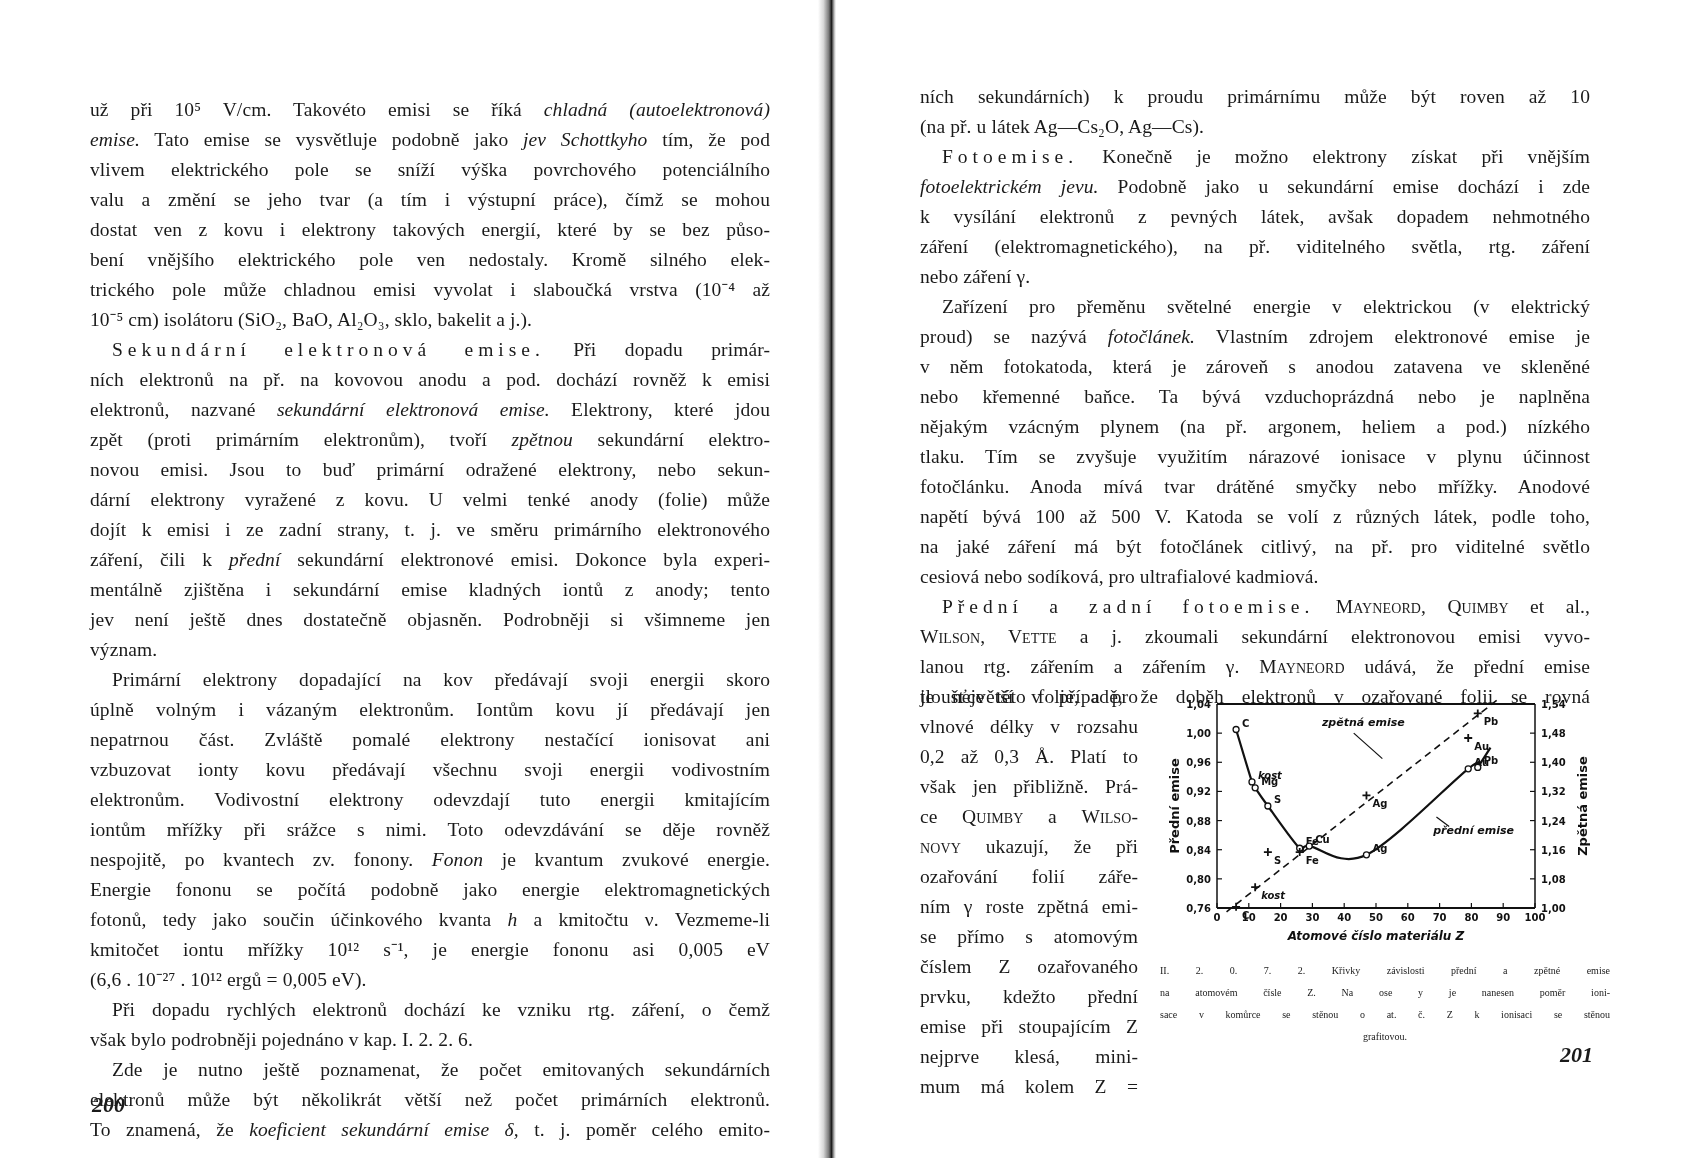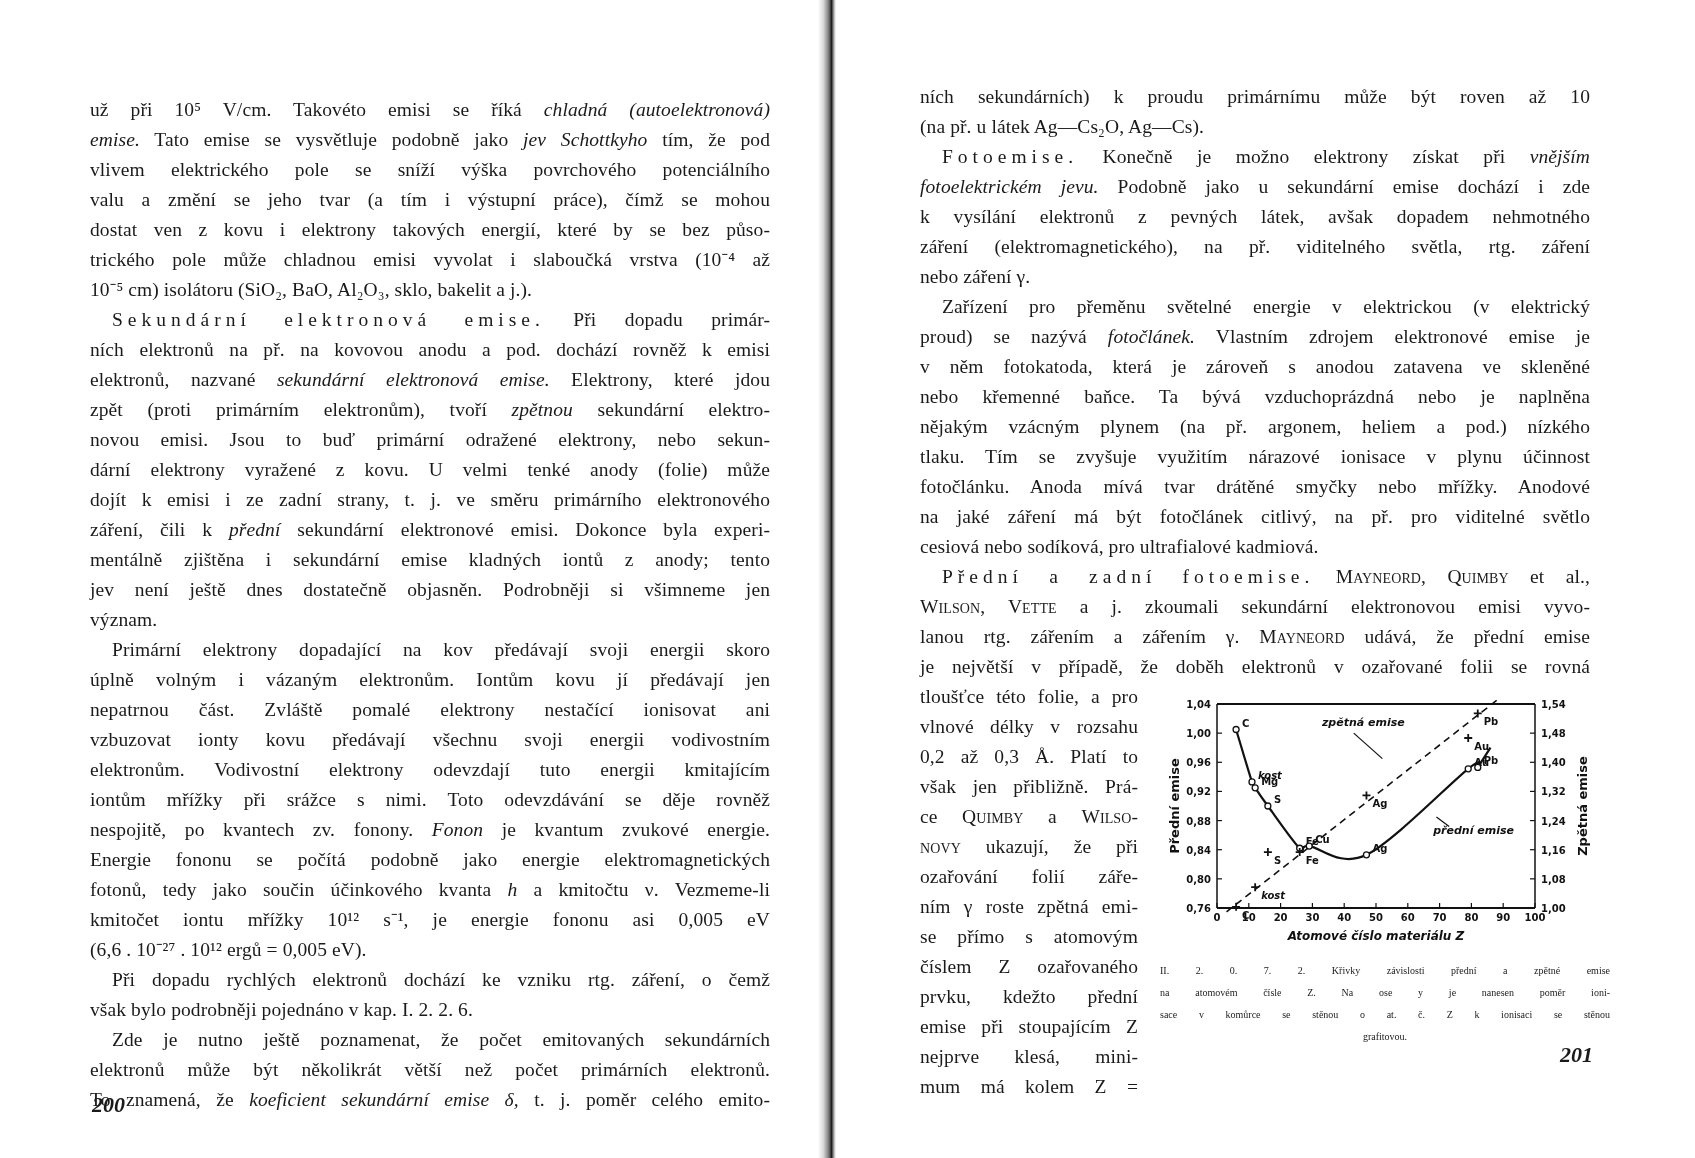--- a/index.html
+++ b/index.html
@@ -36,20 +36,21 @@
 <div id="left-page" class="page"></div>
 <div id="right-page" class="page"></div>
 <div id="spine"></div>
 
 <div id="left-col" class="col">
     <span class="line"><span>už při 10⁵ V/cm. Takovéto emisi se říká </span><span style="font-style: italic;">chladná (autoelektronová)</span></span>
     <span class="line"><span style="font-style: italic;">emise.</span><span> Tato emise se vysvětluje podobně jako </span><span style="font-style: italic;">jev Schottkyho</span><span> tím, že pod</span></span>
     <span class="line"><span>vlivem elektrického pole se sníží výška povrchového potenciálního</span></span>
     <span class="line"><span>valu a změní se jeho tvar (a tím i výstupní práce), čímž se mohou</span></span>
     <span class="line"><span>dostat ven z kovu i elektrony takových energií, které by se bez půso-</span></span>
+    <span class="line"><span>bení vnějšího elektrického pole ven nedostaly. Kromě silného elek-</span></span>
     <span class="line"><span>trického pole může chladnou emisi vyvolat i slaboučká vrstva (10⁻⁴ až</span></span>
     <span class="line last"><span>10⁻⁵ cm) isolátoru (SiO₂, BaO, Al₂O₃, sklo, bakelit a j.).</span></span>
     <span class="line ind"><span class="sp">Sekundární elektronová emise.</span><span> Při dopadu primár-</span></span>
     <span class="line"><span>ních elektronů na př. na kovovou anodu a pod. dochází rovněž k emisi</span></span>
     <span class="line"><span>elektronů, nazvané </span><span style="font-style: italic;">sekundární elektronová emise.</span><span> Elektrony, které jdou</span></span>
     <span class="line"><span>zpět (proti primárním elektronům), tvoří </span><span style="font-style: italic;">zpětnou</span><span> sekundární elektro-</span></span>
     <span class="line"><span>novou emisi. Jsou to buď primární odražené elektrony, nebo sekun-</span></span>
     <span class="line"><span>dární elektrony vyražené z kovu. U velmi tenké anody (folie) může</span></span>
     <span class="line"><span>dojít k emisi i ze zadní strany, t. j. ve směru primárního elektronového</span></span>
     <span class="line"><span>záření, čili k </span><span style="font-style: italic;">přední</span><span> sekundární elektronové emisi. Dokonce byla experi-</span></span>
@@ -69,32 +70,33 @@
     <span class="line last"><span>(6,6 . 10⁻²⁷ . 10¹² ergů = 0,005 eV).</span></span>
     <span class="line ind"><span>Při dopadu rychlých elektronů dochází ke vzniku rtg. záření, o čemž</span></span>
     <span class="line last"><span>však bylo podrobněji pojednáno v kap. I. 2. 2. 6.</span></span>
     <span class="line ind"><span>Zde je nutno ještě poznamenat, že počet emitovaných sekundárních</span></span>
     <span class="line"><span>elektronů může být několikrát větší než počet primárních elektronů.</span></span>
     <span class="line"><span>To znamená, že </span><span style="font-style: italic;">koeficient sekundární emise δ,</span><span> t. j. poměr celého emito-</span></span>
   </div>
 <div id="right-col-top" class="col">
     <span class="line"><span>ních sekundárních) k proudu primárnímu může být roven až 10</span></span>
     <span class="line last"><span>(na př. u látek Ag—Cs₂O, Ag—Cs).</span></span>
-    <span class="line ind"><span class="sp">Fotoemise.</span><span> Konečně je možno elektrony získat při </span><span style="font-style: italic; margin-top: 28px;">vnějším</span></span>
+    <span class="line ind"><span class="sp">Fotoemise.</span><span> Konečně je možno elektrony získat při </span><span style=" margin-top: 28px;">vnějším</span></span>
     <span class="line"><span style="font-style: italic;">fotoelektrickém jevu.</span><span> Podobně jako u sekundární emise dochází i zde</span></span>
     <span class="line"><span>k vysílání elektronů z pevných látek, avšak dopadem nehmotného</span></span>
     <span class="line"><span>záření (elektromagnetického), na př. viditelného světla, rtg. záření</span></span>
     <span class="line last"><span>nebo záření γ.</span></span>
     <span class="line ind"><span>Zařízení pro přeměnu světelné energie v elektrickou (v elektrický</span></span>
     <span class="line"><span>proud) se nazývá </span><span style="font-style: italic;">fotočlánek.</span><span> Vlastním zdrojem elektronové emise je</span></span>
     <span class="line"><span>v něm fotokatoda, která je zároveň s anodou zatavena ve skleněné</span></span>
     <span class="line"><span>nebo křemenné baňce. Ta bývá vzduchoprázdná nebo je naplněna</span></span>
     <span class="line"><span>nějakým vzácným plynem (na př. argonem, heliem a pod.) nízkého</span></span>
     <span class="line"><span>tlaku. Tím se zvyšuje využitím nárazové ionisace v plynu účinnost</span></span>
     <span class="line"><span>fotočlánku. Anoda mívá tvar drátěné smyčky nebo mřížky. Anodové</span></span>
+    <span class="line"><span>napětí bývá 100 až 500 V. Katoda se volí z různých látek, podle toho,</span></span>
     <span class="line"><span>na jaké záření má být fotočlánek citlivý, na př. pro viditelné světlo</span></span>
     <span class="line last"><span>cesiová nebo sodíková, pro ultrafialové kadmiová.</span></span>
     <span class="line ind"><span class="sp">Přední a zadní fotoemise.</span><span> </span><span class="sc">Mayneord, Quimby</span><span> et al.,</span></span>
     <span class="line"><span class="sc">Wilson, Vette</span><span> a j. zkoumali sekundární elektronovou emisi vyvo-</span></span>
     <span class="line"><span>lanou rtg. zářením a zářením γ. </span><span class="sc">Mayneord</span><span> udává, že přední emise</span></span>
     <span class="line"><span>je největší v případě, že doběh elektronů v ozařované folii se rovná</span></span>
   </div>
 <div id="right-col-narrow" class="col">
     <span class="line"><span>tloušťce této folie, a pro</span></span>
     <span class="line"><span>vlnové délky v rozsahu</span></span>

